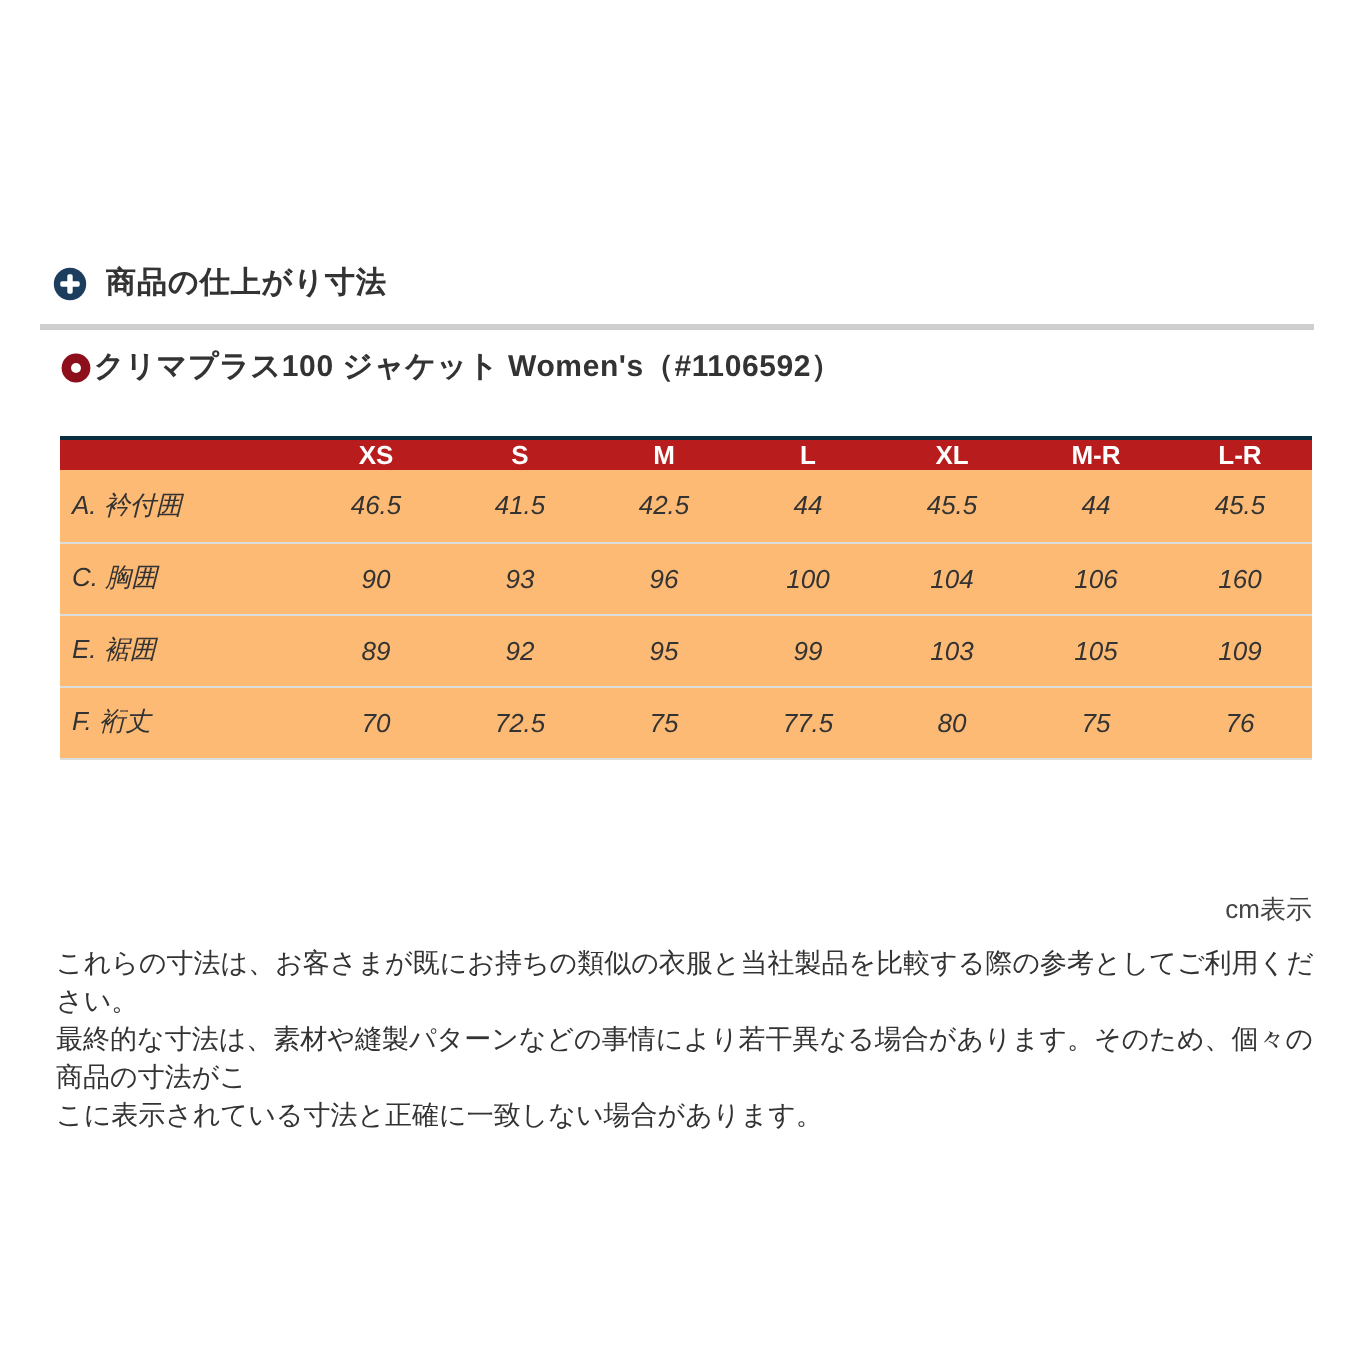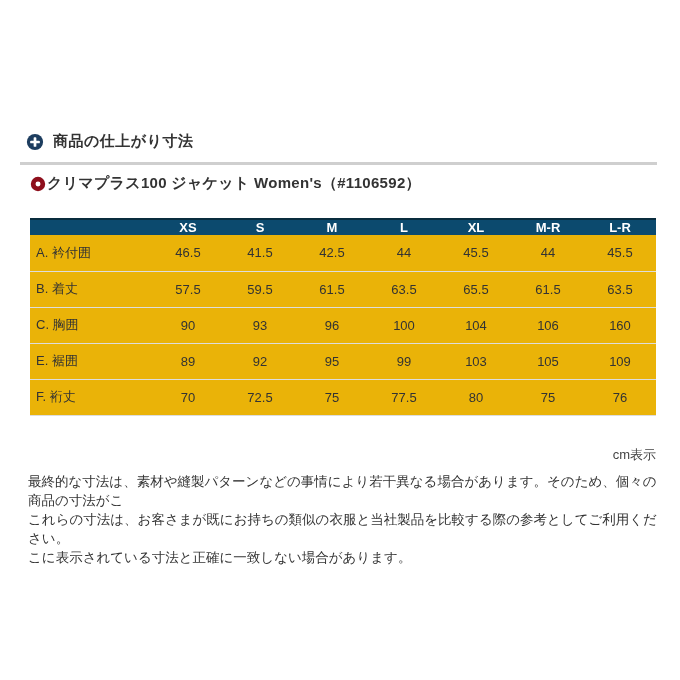--- a/index.html
+++ b/index.html
@@ -30,30 +30,30 @@
   .product-header .title {
     font-size: 15px; font-weight: bold; color: #333333; letter-spacing: 0.3px;
   }
   table.size-table {
     position: absolute; top: 218px; left: 30px;
     width: 626px; border-collapse: collapse;
     table-layout: fixed;
   }
   table.size-table col.label-col { width: 122px; }
   table.size-table th {
-    background: #0c4a6e;
+    background: #b91c1c;
     border-top: 2px solid #092c3e;
     color: #ffffff; font-size: 13px; font-weight: bold;
     height: 14px; text-align: center; padding: 0;
   }
   table.size-table th.label-th { text-align: left; }
   table.size-table td {
     height: 36px; font-size: 13px; color: #333333;
     text-align: center; border-bottom: 1px solid #dddddd;
-    padding: 0; background: #eab308;
+    padding: 0; background: #fdba74; font-style: italic;
   }
   table.size-table td.row-label {
     text-align: left; padding-left: 6px;
   }
   .unit-note {
     position: absolute; top: 446px; left: 30px; width: 626px;
     text-align: right; font-size: 13px; color: #444444;
   }
   .footer-note {
     position: absolute; top: 472px; left: 28px; width: 630px;
@@ -114,30 +114,20 @@
       <td class="row-label">A. 衿付囲</td>
       <td>46.5</td>
       <td>41.5</td>
       <td>42.5</td>
       <td>44</td>
       <td>45.5</td>
       <td>44</td>
       <td>45.5</td>
     </tr>
     <tr>
-      <td class="row-label">B. 着丈</td>
-      <td>57.5</td>
-      <td>59.5</td>
-      <td>61.5</td>
-      <td>63.5</td>
-      <td>65.5</td>
-      <td>61.5</td>
-      <td>63.5</td>
-    </tr>
-    <tr>
       <td class="row-label">C. 胸囲</td>
       <td>90</td>
       <td>93</td>
       <td>96</td>
       <td>100</td>
       <td>104</td>
       <td>106</td>
       <td>160</td>
     </tr>
     <tr>
@@ -159,16 +149,16 @@
       <td>80</td>
       <td>75</td>
       <td>76</td>
     </tr>
   </tbody>
 </table>
 
 <div class="unit-note">cm表示</div>
 
 <div class="footer-note">
+  <div>これらの寸法は、お客さまが既にお持ちの類似の衣服と当社製品を比較する際の参考としてご利用ください。</div>
   <div>最終的な寸法は、素材や縫製パターンなどの事情により若干異なる場合があります。そのため、個々の商品の寸法がこ</div>
-  <div>これらの寸法は、お客さまが既にお持ちの類似の衣服と当社製品を比較する際の参考としてご利用ください。</div>
   <div>こに表示されている寸法と正確に一致しない場合があります。</div>
 </div>
 
 </body></html>

